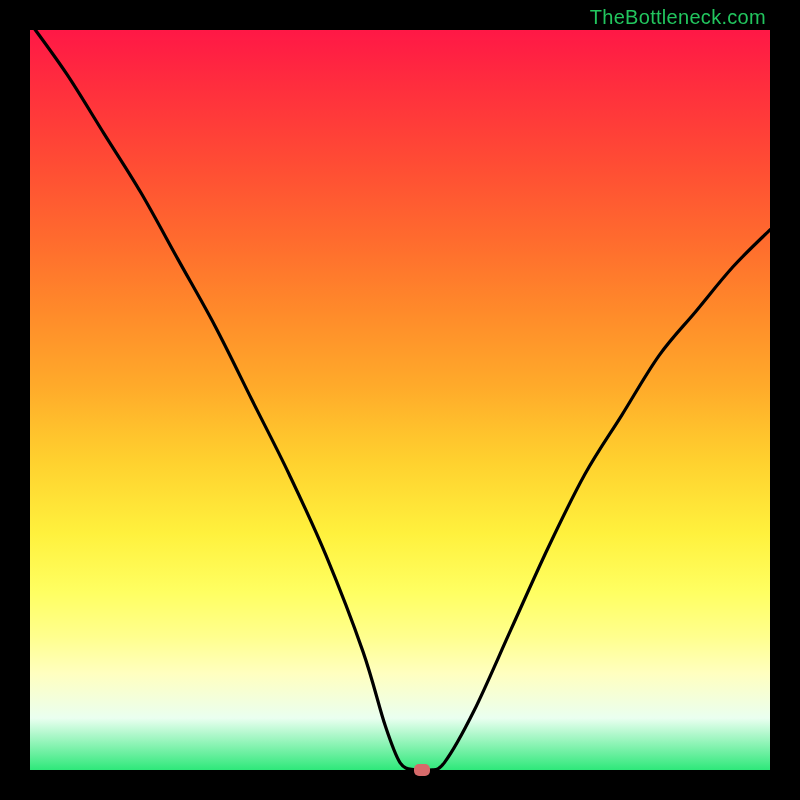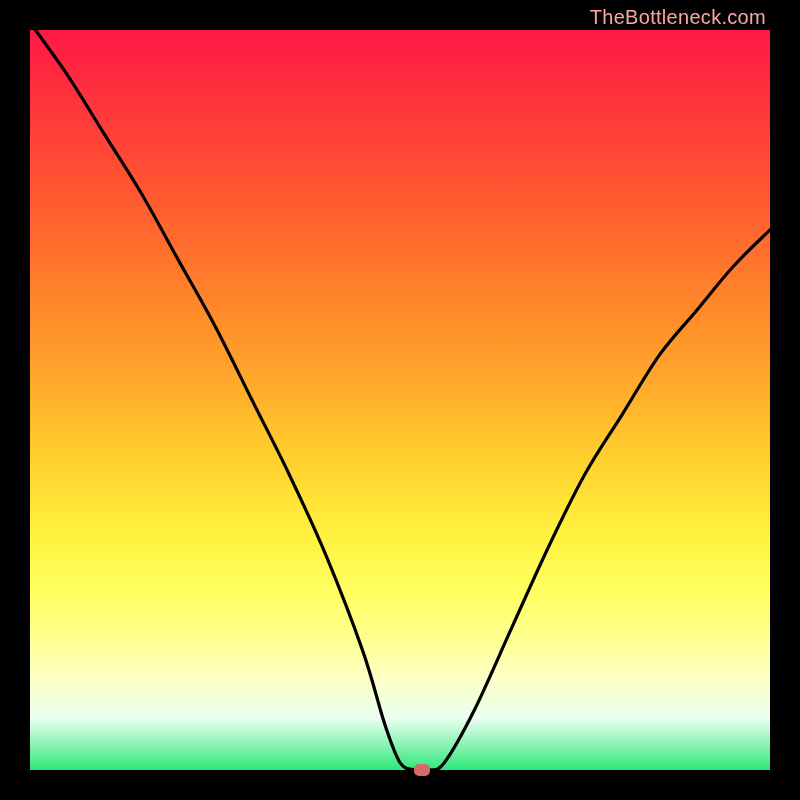--- a/index.html
+++ b/index.html
@@ -13,21 +13,21 @@
           #ff6a2e 28%,
           #ff8a2a 38%,
           #ffaa2a 48%,
           #ffd02e 58%,
           #fff13d 68%,
           #ffff62 76%,
           #ffff8e 82%,
           #ffffc0 87%,
           #eafff0 93%,
           #2ee87a 100%);}
-  .watermark{position:absolute;top:6px;right:34px;color:#fca5a5;font-size:20px;font-weight:400;letter-spacing:.3px}
+  .watermark{position:absolute;top:6px;right:34px;color:#22c55e;font-size:20px;font-weight:400;letter-spacing:.3px}
   svg.curve{position:absolute;left:30px;top:30px;width:740px;height:740px;overflow:visible;pointer-events:none}
   .marker{position:absolute;width:16px;height:12px;border-radius:5px;background:#d66a6a;transform:translate(-50%,-50%)}
 </style>
 </head>
 <body>
 
 <div class="frame">
   <div class="plot"></div>
 
   <svg class="curve" viewBox="0 0 740 740" preserveAspectRatio="none">

